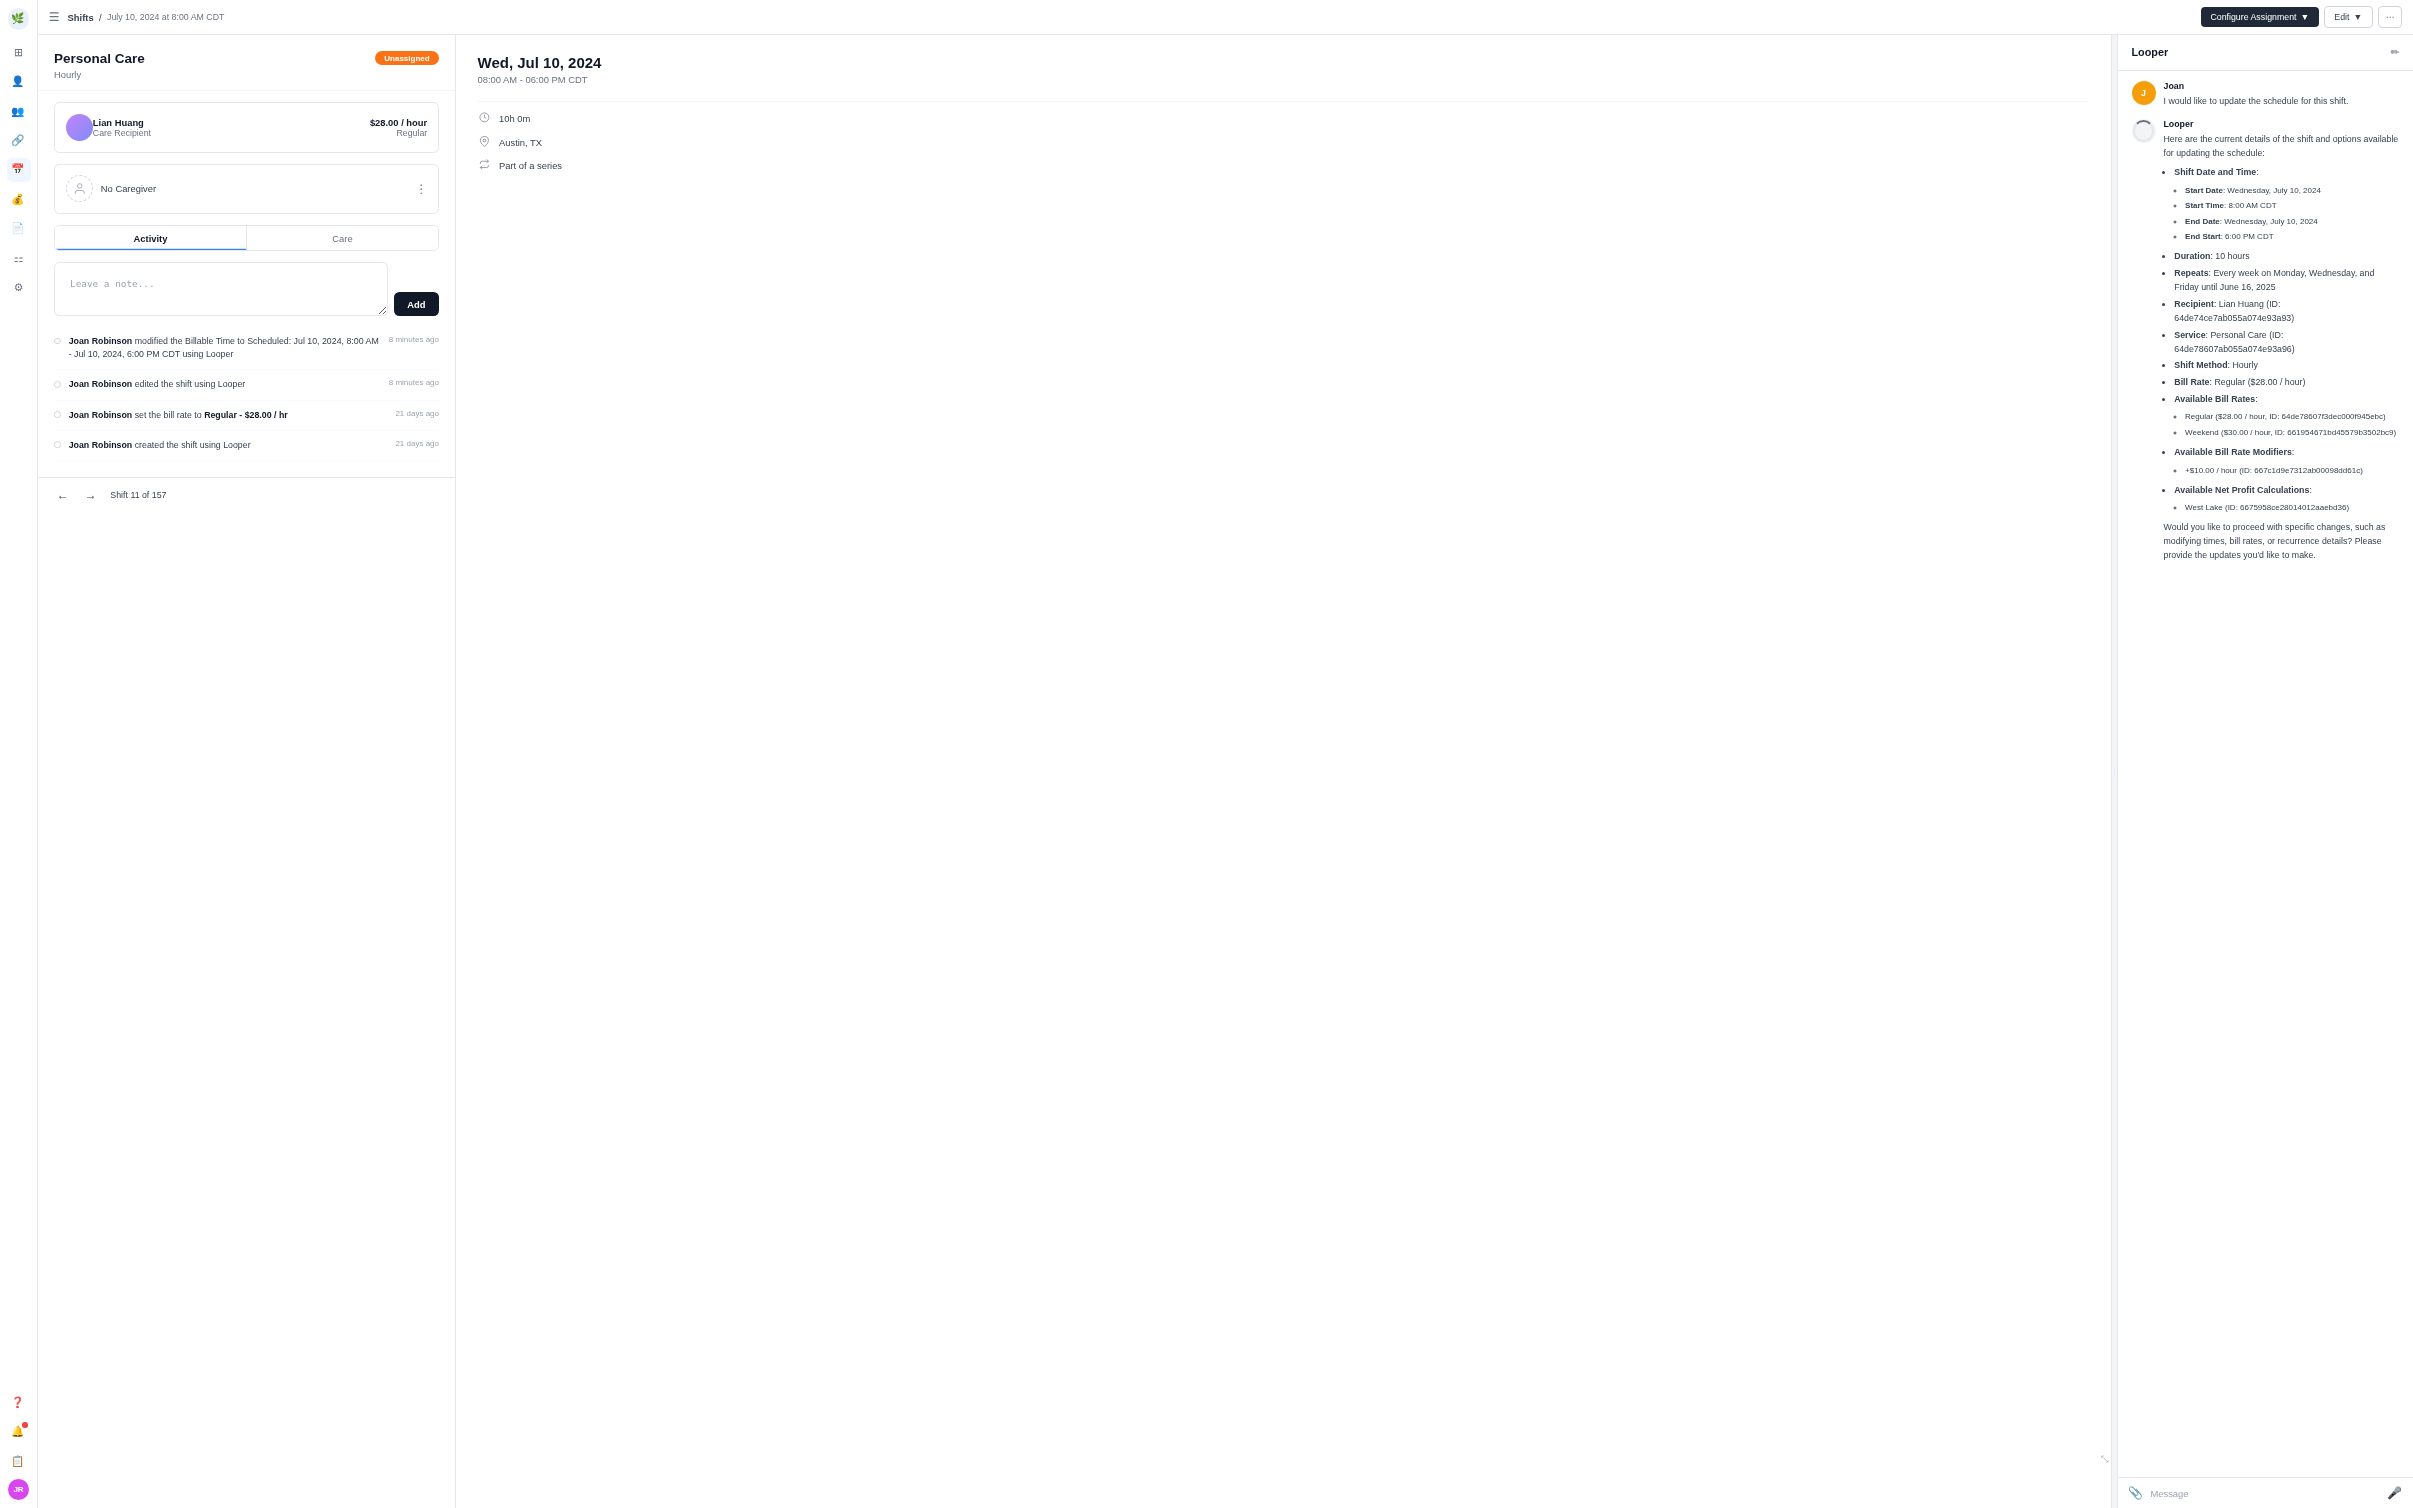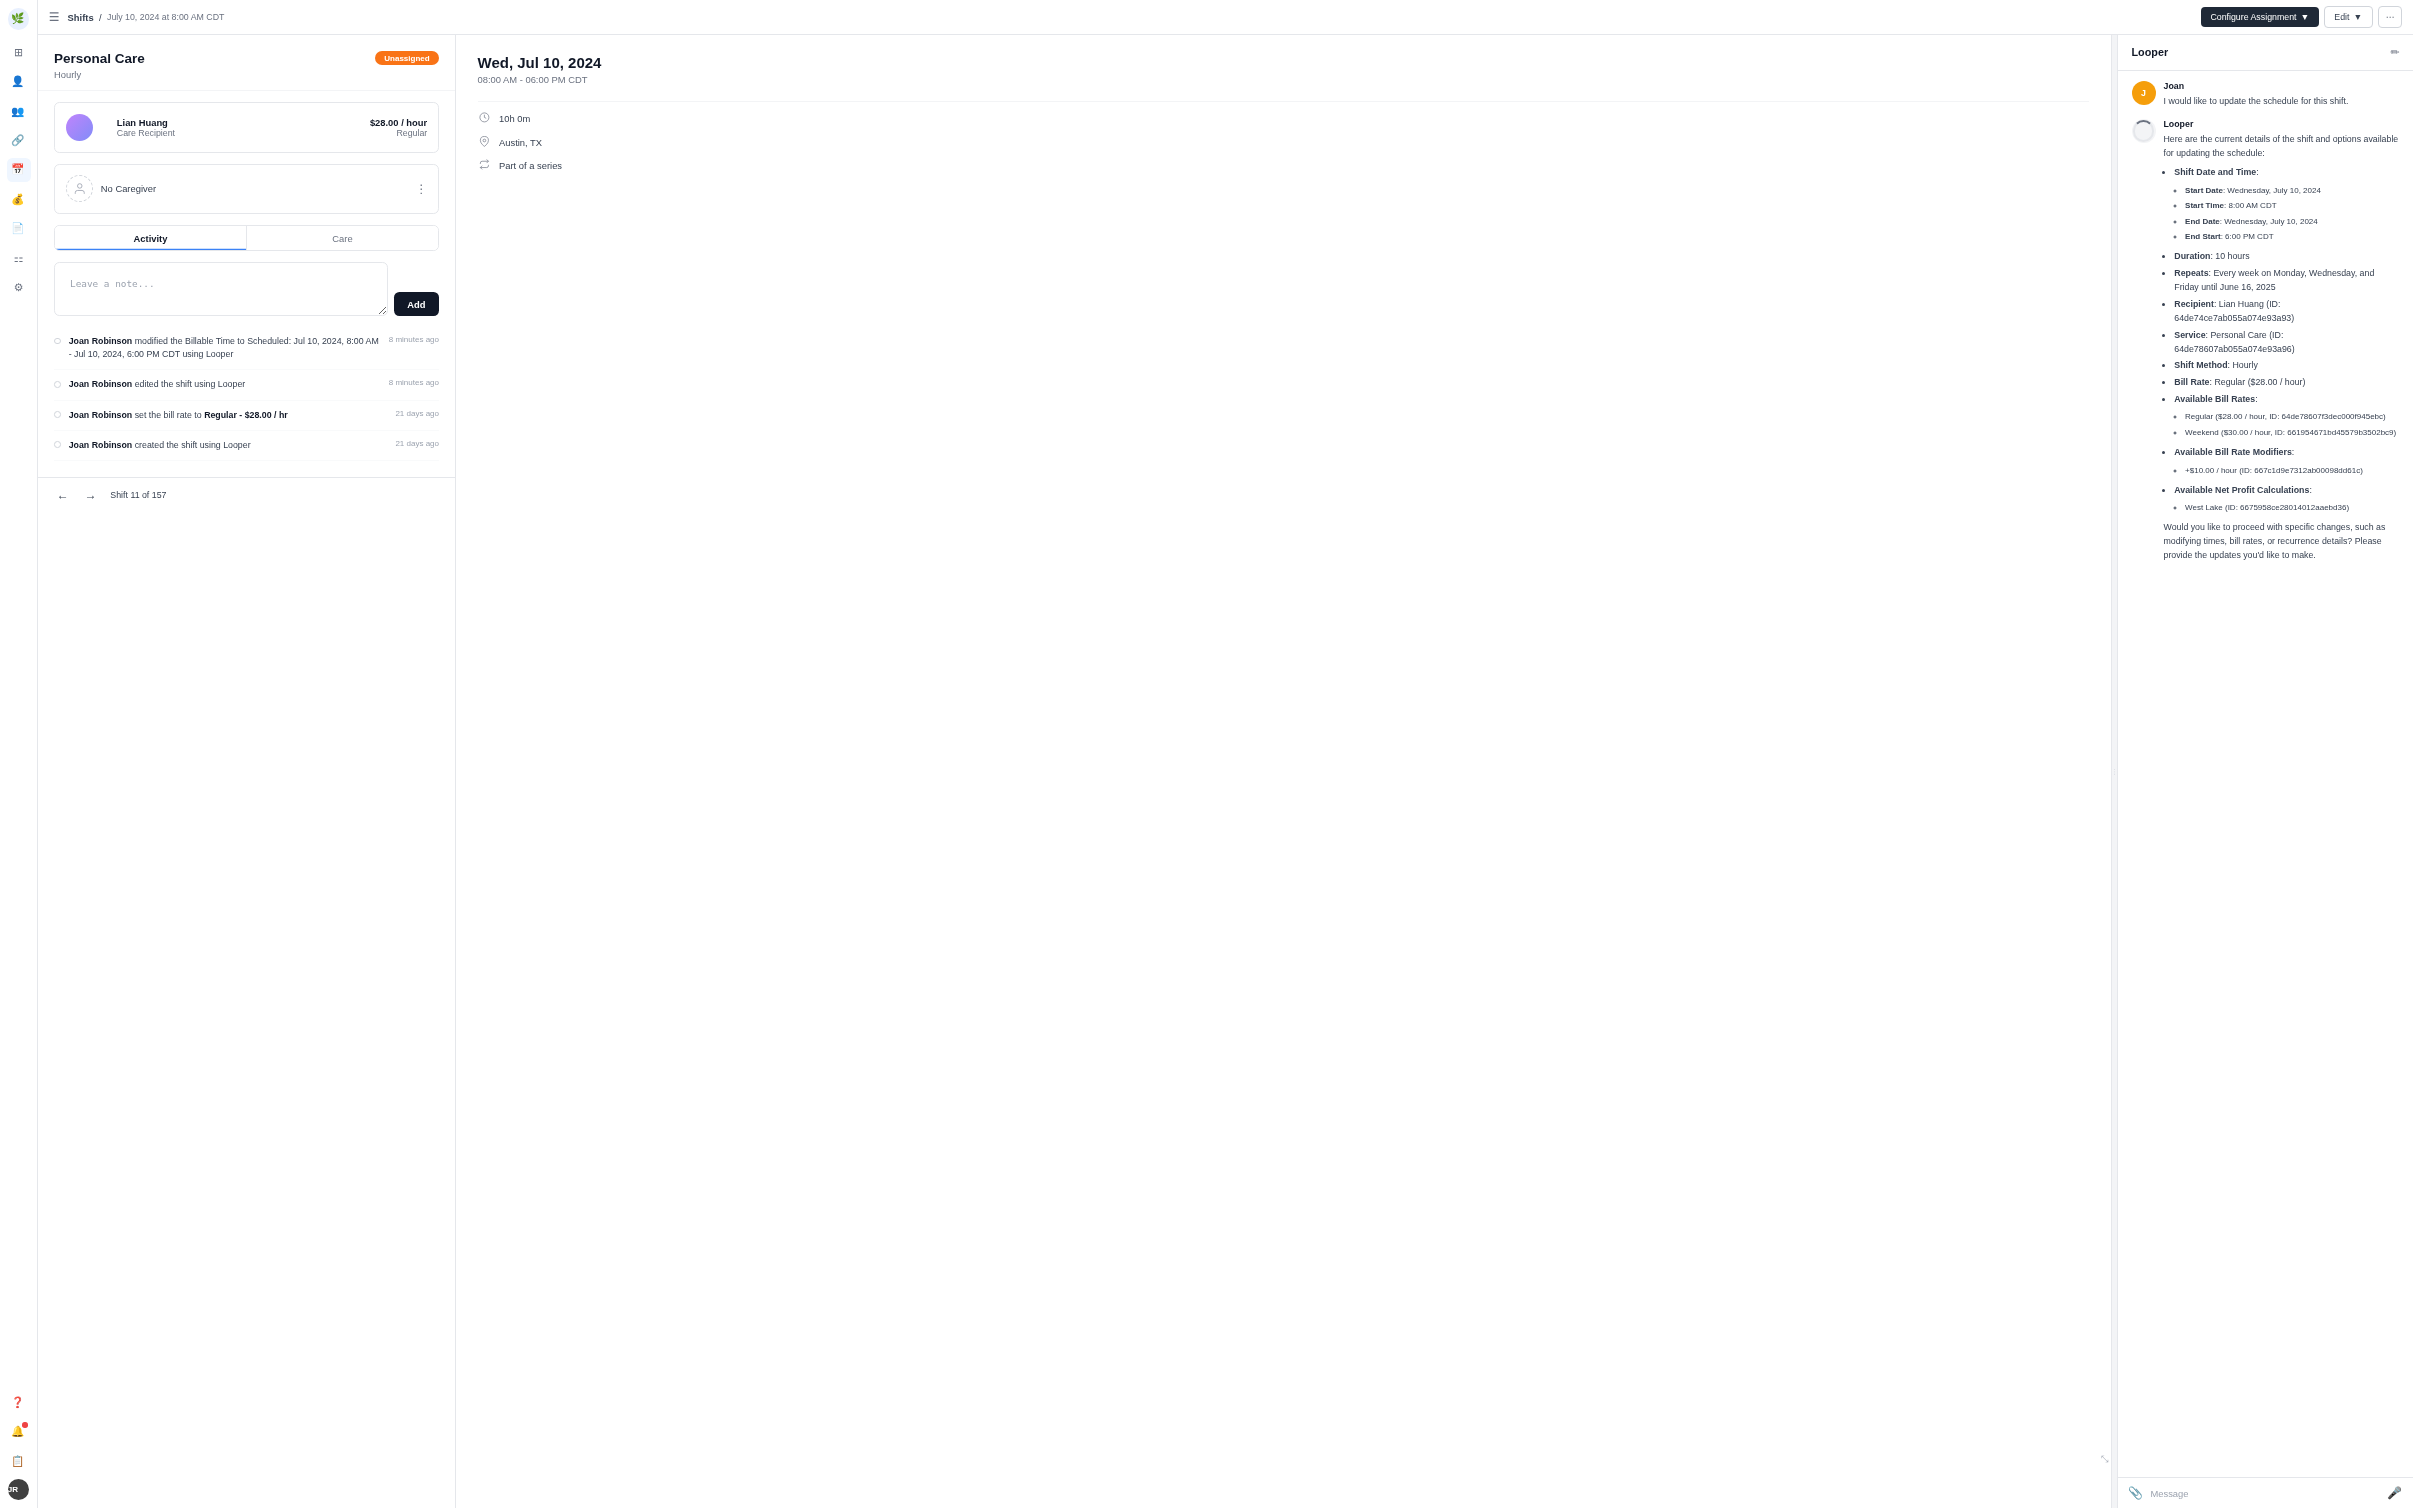--- a/index.html
+++ b/index.html
@@ -4,21 +4,21 @@
   <style>
     * { box-sizing: border-box; margin: 0; padding: 0; }
     body { font-family: -apple-system, BlinkMacSystemFont, 'Segoe UI', sans-serif; background: #f5f5f5; display: flex; height: 100vh; overflow: hidden; font-size: 9.4px; color: #1a1a1a; }
 
     
     .sidebar { width: 38px; background: #fff; border-right: 0.7px solid #e5e7eb; display: flex; flex-direction: column; align-items: center; padding: 8px 0; gap: 5.4px; flex-shrink: 0; }
     .sidebar-logo { width: 21.5px; height: 21.5px; border-radius: 50%; background: #e8f0fe; display: flex; align-items: center; justify-content: center; margin-bottom: 5.4px; }
     .sidebar-icon { width: 24px; height: 24px; border-radius: 5.4px; display: flex; align-items: center; justify-content: center; cursor: pointer; color: #6b7280; font-size: 10.8px; }
     .sidebar-icon.active { background: #eff6ff; color: #3b82f6; }
     .sidebar-bottom { margin-top: auto; display: flex; flex-direction: column; align-items: center; gap: 5.4px; }
-    .sidebar-avatar { width: 21.5px; height: 21.5px; border-radius: 50%; background: #404040; color: white; display: flex; align-items: center; font-size: 8px; font-weight: 600; }
+    .sidebar-avatar { width: 21.5px; height: 21.5px; border-radius: 50%; background: #d946ef; color: white; display: flex; align-items: center; justify-content: center; font-size: 8px; font-weight: 600; }
 
     
     .main { flex: 1; display: flex; flex-direction: column; overflow: hidden; }
 
     
     .topbar { height: 35px; background: #fff; border-bottom: 0.7px solid #e5e7eb; display: flex; align-items: center; padding: 0 10.8px; gap: 8px; flex-shrink: 0; }
     .topbar-menu { color: #6b7280; cursor: pointer; font-size: 12px; }
     .topbar-breadcrumb { display: flex; align-items: center; gap: 5.4px; font-size: 9.4px; color: #374151; }
     .topbar-breadcrumb .current { color: #6b7280; font-size: 8.8px; }
     .topbar-actions { margin-left: auto; display: flex; align-items: center; gap: 5.4px; }
@@ -33,21 +33,21 @@
     .left-panel { width: 418px; background: #fff; border-right: 0.7px solid #e5e7eb; overflow-y: auto; flex-shrink: 0; }
     .shift-header { padding: 16px 16px 10.8px; border-bottom: 0.7px solid #f3f4f6; }
     .shift-title-row { display: flex; align-items: flex-start; justify-content: space-between; margin-bottom: 2.7px; }
     .shift-title { font-size: 13.5px; font-weight: 600; color: #111827; }
     .badge-unassigned { background: #f97316; color: white; border-radius: 13.5px; padding: 2.7px 9.4px; font-size: 8px; font-weight: 600; }
     .shift-subtitle { color: #6b7280; font-size: 9.4px; }
 
     
     .card { margin: 10.8px 16px; border: 0.7px solid #e5e7eb; border-radius: 5.4px; padding: 10.8px; }
     .recipient-card { display: flex; align-items: center; justify-content: space-between; }
-    .recipient-left { display: flex; align-items: center; gap: 24px; }
+    .recipient-left { display: flex; align-items: center; gap: 0; }
     .avatar-img { width: 27px; height: 27px; border-radius: 50%; background: linear-gradient(135deg, #c084fc, #818cf8); }
     .recipient-name { font-size: 9.4px; font-weight: 600; color: #111827; }
     .recipient-role { font-size: 8.8px; color: #6b7280; }
     .recipient-right { text-align: right; }
     .rate { font-size: 9.4px; font-weight: 600; color: #111827; }
     .rate-type { font-size: 8.8px; color: #6b7280; }
 
     .caregiver-card { display: flex; align-items: center; justify-content: space-between; }
     .caregiver-left { display: flex; align-items: center; gap: 8px; }
     .caregiver-avatar { width: 27px; height: 27px; border-radius: 50%; border: 1.3px dashed #d1d5db; display: flex; align-items: center; justify-content: center; color: #9ca3af; font-size: 12px; }

